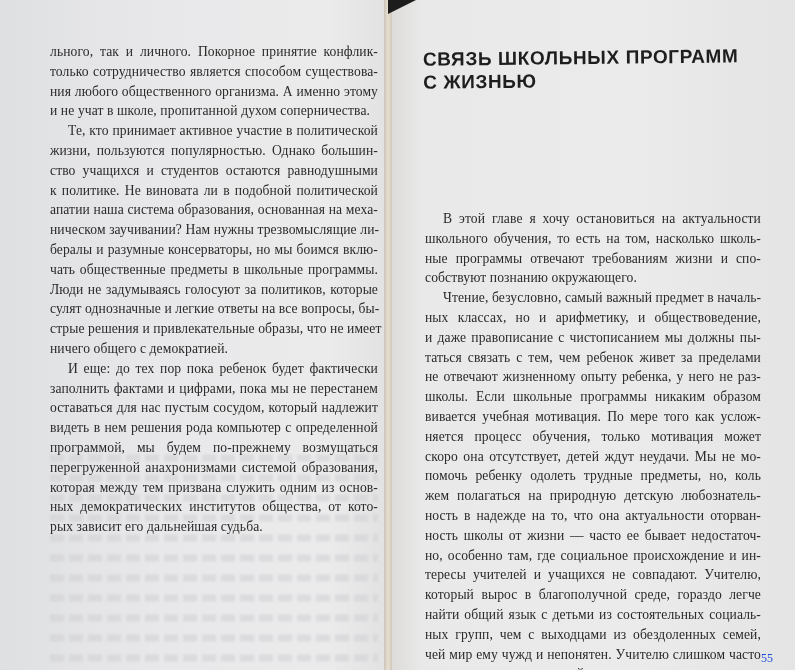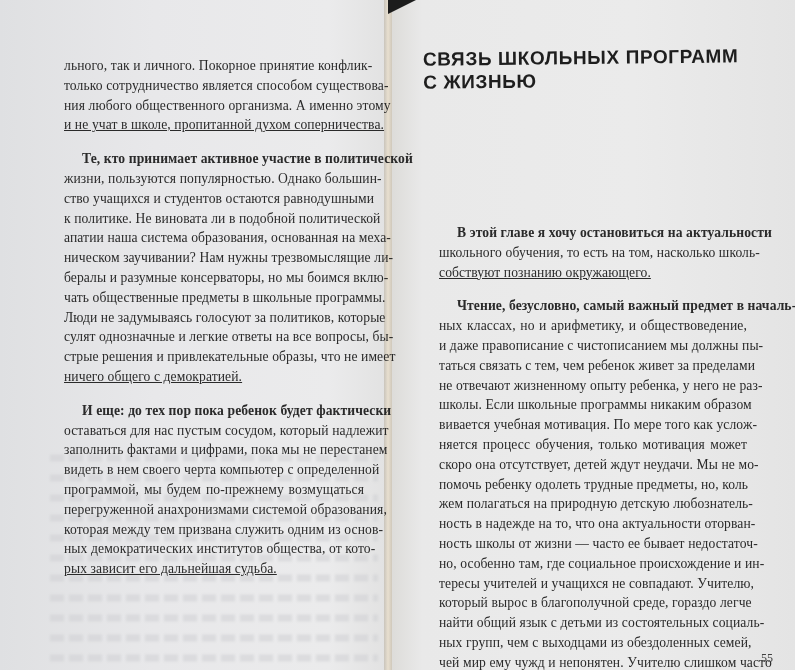--- a/index.html
+++ b/index.html
@@ -31,40 +31,40 @@
     border-top:14px solid #1c1c1c;
   }
   .text-block {
     position:absolute;
     font-size:13.6px; line-height:19.8px;
     text-align:justify;
     letter-spacing:0.1px;
   }
   .left-text { left:50px; top:42px; width:328px; }
   .right-text { left:425px; top:209px; width:336px; }
-  .para { margin:14px; }
+  .para { margin:0; }
   .line { display:block; text-align:justify; text-align-last:justify; white-space:nowrap; }
-  .line.last { text-align-last:left;text-decoration:underline; }
-  .indent { padding-left:18px;font-weight:bold; }
+  .line.last { text-align-last:left; }
+  .indent { padding-left:18px; }
   .chapter-title {
     position:absolute; left:423px; top:46px; width:330px;
     font-family:"Liberation Sans", "DejaVu Sans", sans-serif;
     font-weight:bold; font-size:19px; line-height:23px;
     color:#1e1e1e; letter-spacing:0.6px;
     transform:rotate(-0.6deg);
   }
   .ghost-text {
     position:absolute; left:50px; top:448px; width:328px;
     font-size:13.6px; line-height:20px; color:#d3d3d5;
     filter:blur(1.1px);
   }
   .ghost-line { display:block; height:20px; background:repeating-linear-gradient(to right, #cfd0d3 0 14px, transparent 14px 19px); opacity:0.55; margin-bottom:0; transform:scaleY(0.35); }
   .page-number {
     position:absolute; left:761px; top:651px;
-    font-size:12px; color:#404040;
+    font-size:12px; color:#1d4ed8;
   }
 </style>
 </head>
 <body>
 
 <div class="page page-left"></div>
 <div class="page page-right"></div>
 <div class="gutter"></div>
 <div class="bookmark"></div>
 
@@ -99,40 +99,41 @@
       <span class="line">ническом заучивании? Нам нужны трезвомыслящие ли-</span>
       <span class="line">бералы и разумные консерваторы, но мы боимся вклю-</span>
       <span class="line">чать общественные предметы в школьные программы.</span>
       <span class="line">Люди не задумываясь голосуют за политиков, которые</span>
       <span class="line">сулят однозначные и легкие ответы на все вопросы, бы-</span>
       <span class="line">стрые решения и привлекательные образы, что не имеет</span>
       <span class="line last">ничего общего с демократией.</span>
     </div>
     <div class="para">
       <span class="line indent">И еще: до тех пор пока ребенок будет фактически</span>
+      <span class="line">заполнить фактами и цифрами, пока мы не перестанем</span>
       <span class="line">оставаться для нас пустым сосудом, который надлежит</span>
-      <span class="line">заполнить фактами и цифрами, пока мы не перестанем</span>
-      <span class="line">видеть в нем своего черта компьютер с определенной</span>
+      <span class="line">видеть в нем решения рода компьютер с определенной</span>
       <span class="line">программой, мы будем по-прежнему возмущаться</span>
       <span class="line">перегруженной анахронизмами системой образования,</span>
       <span class="line">которая между тем призвана служить одним из основ-</span>
       <span class="line">ных демократических институтов общества, от кото-</span>
       <span class="line last">рых зависит его дальнейшая судьба.</span>
     </div>
   </div>
 
 <div class="chapter-title">
   <div>СВЯЗЬ ШКОЛЬНЫХ ПРОГРАММ</div>
   <div>С ЖИЗНЬЮ</div>
 </div>
 
 <div class="text-block right-text" id="right-body">
     <div class="para">
       <span class="line indent">В этой главе я хочу остановиться на актуальности</span>
       <span class="line">школьного обучения, то есть на том, насколько школь-</span>
+      <span class="line">ные программы отвечают требованиям жизни и спо-</span>
       <span class="line last">собствуют познанию окружающего.</span>
     </div>
     <div class="para">
       <span class="line indent">Чтение, безусловно, самый важный предмет в началь-</span>
       <span class="line">ных классах, но и арифметику, и обществоведение,</span>
       <span class="line">и даже правописание с чистописанием мы должны пы-</span>
       <span class="line">таться связать с тем, чем ребенок живет за пределами</span>
       <span class="line">не отвечают жизненному опыту ребенка, у него не раз-</span>
       <span class="line">школы. Если школьные программы никаким образом</span>
       <span class="line">вивается учебная мотивация. По мере того как услож-</span>

